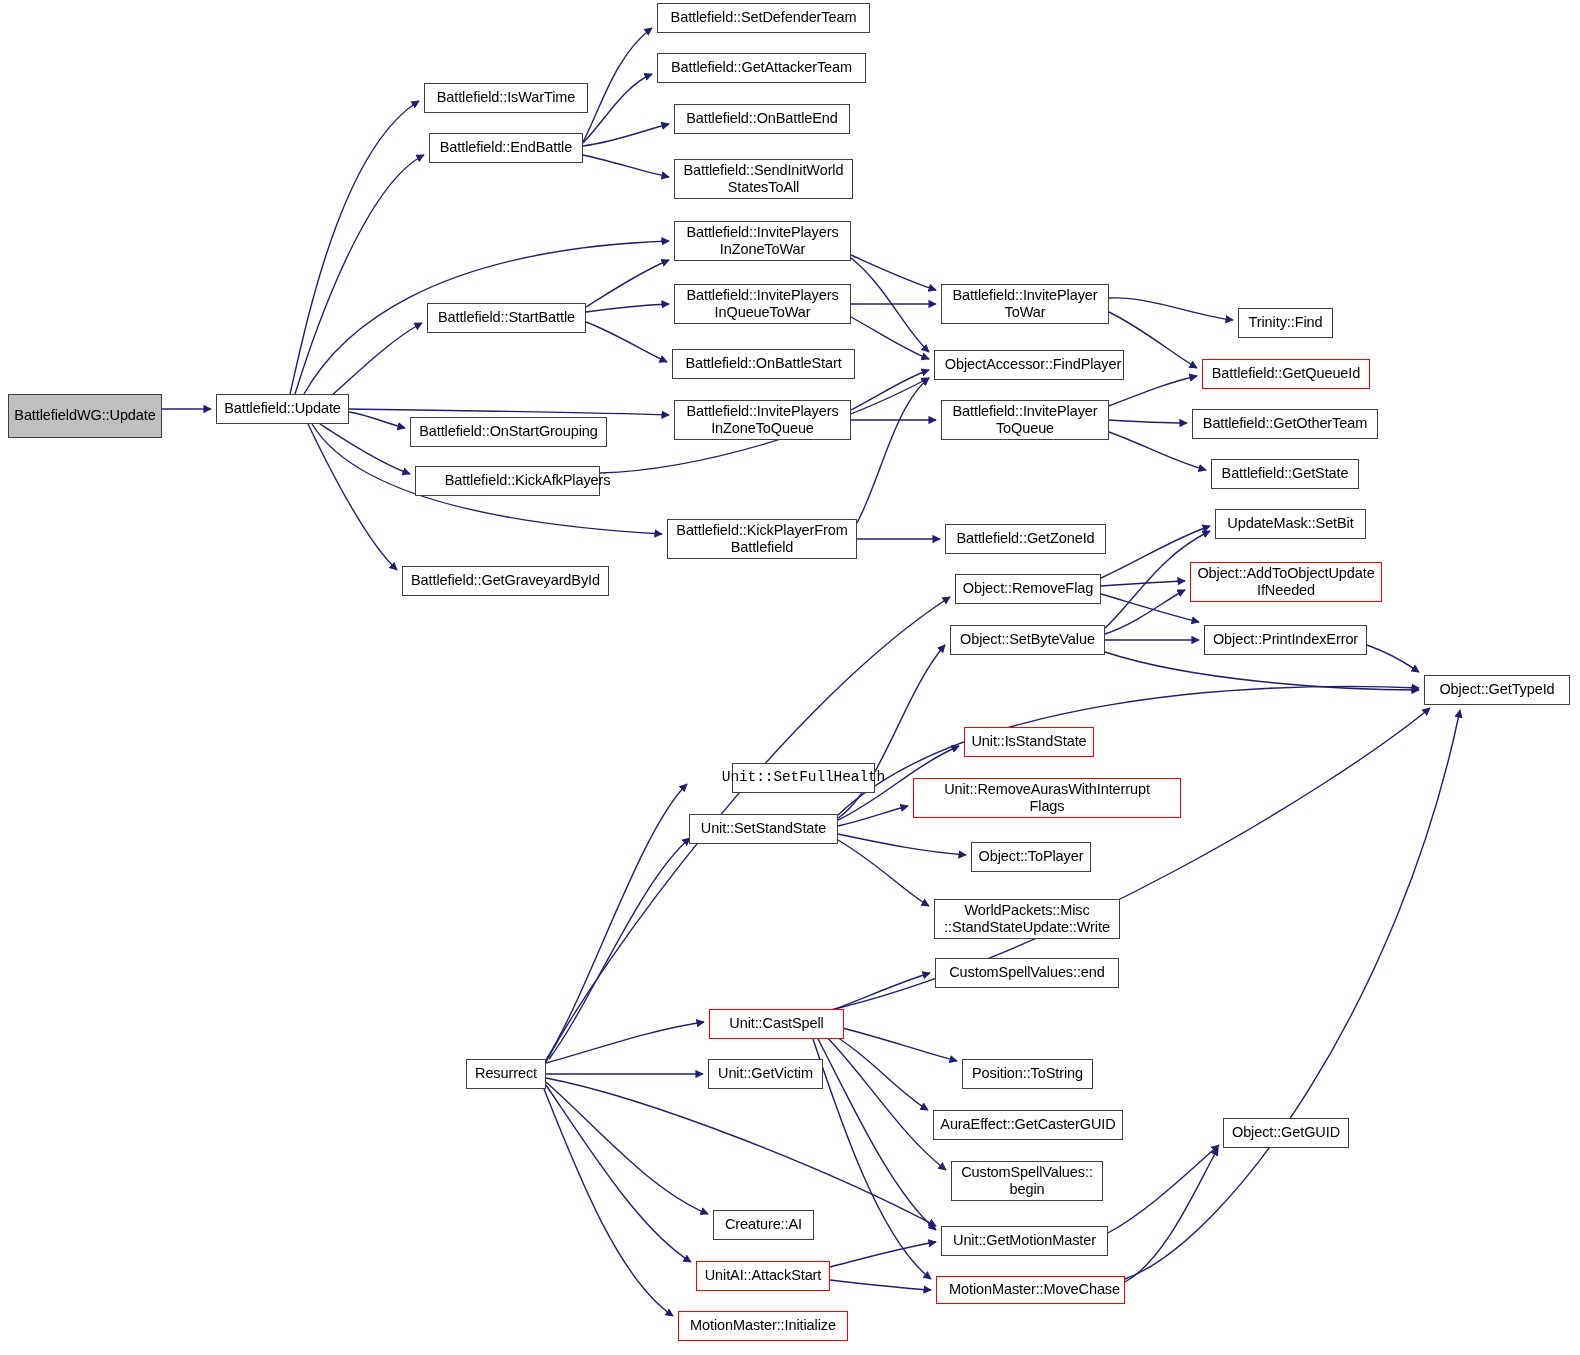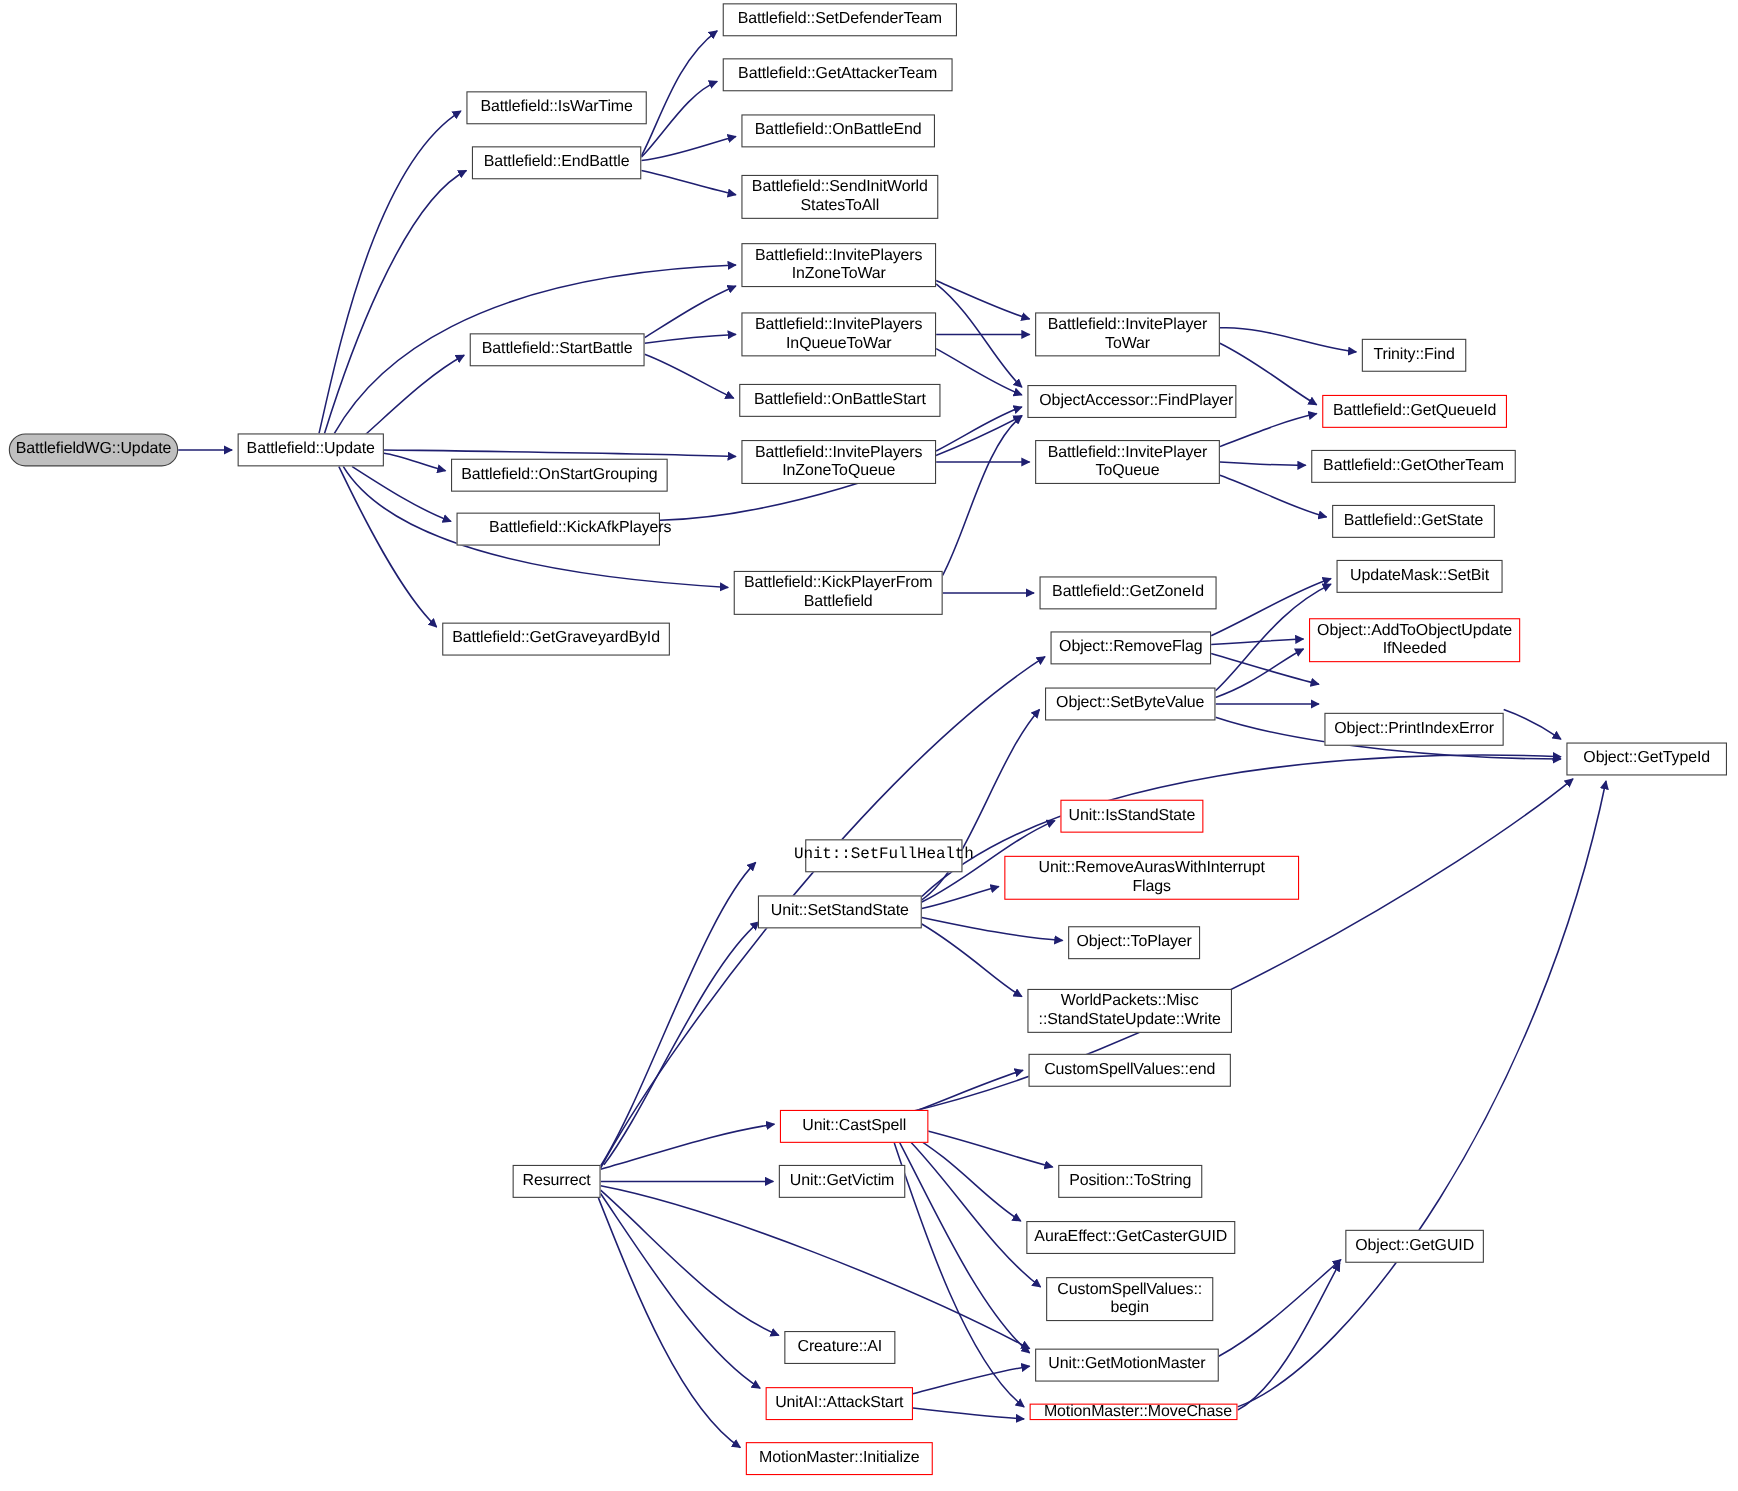--- a/index.html
+++ b/index.html
@@ -119,21 +119,21 @@
         <path d="M546,1085 C590,1150 640,1230 691,1262" fill="none" stroke="#1f1f70" stroke-width="1.4" marker-end="url(#arrow)"></path>
         <path d="M544,1089 C580,1180 620,1280 673,1316" fill="none" stroke="#1f1f70" stroke-width="1.4" marker-end="url(#arrow)"></path>
         <path d="M830,1267 C865,1258 900,1248 936,1242" fill="none" stroke="#1f1f70" stroke-width="1.4" marker-end="url(#arrow)"></path>
         <path d="M830,1280 C865,1284 900,1288 931,1290" fill="none" stroke="#1f1f70" stroke-width="1.4" marker-end="url(#arrow)"></path>
         <path d="M1125,1282 C1165,1260 1195,1190 1218,1148" fill="none" stroke="#1f1f70" stroke-width="1.4" marker-end="url(#arrow)"></path>
         <path d="M1125,1279 C1230,1240 1400,1000 1460,710" fill="none" stroke="#1f1f70" stroke-width="1.4" marker-end="url(#arrow)"></path>
         <path d="M1108,1233 C1150,1210 1190,1170 1219,1145" fill="none" stroke="#1f1f70" stroke-width="1.4" marker-end="url(#arrow)"></path>
       </g>
   </svg>
   <div id="node-layer">
-      <div class="node root" style="left: 8px; top: 394px; width: 154px; height: 30px; border-radius: 15px;">BattlefieldWG::Update</div>
+      <div class="node root" style="left: 8px; top: 394px; width: 154px; height: 44px;">BattlefieldWG::Update</div>
       <div class="node" style="left: 216px; top: 394px; width: 133px; height: 30px;">Battlefield::Update</div>
       <div class="node" style="left: 424px; top: 83px; width: 164px; height: 30px;">Battlefield::IsWarTime</div>
       <div class="node" style="left: 429px; top: 133px; width: 154px; height: 30px;">Battlefield::EndBattle</div>
       <div class="node" style="left: 657px; top: 3px; width: 213px; height: 30px;">Battlefield::SetDefenderTeam</div>
       <div class="node" style="left: 657px; top: 53px; width: 209px; height: 30px;">Battlefield::GetAttackerTeam</div>
       <div class="node" style="left: 674px; top: 104px; width: 176px; height: 30px; text-align: right;">Battlefield::OnBattleEnd</div>
       <div class="node" style="left: 674px; top: 159px; width: 179px; height: 40px;">Battlefield::SendInitWorld
 StatesToAll</div>
       <div class="node" style="left: 674px; top: 221px; width: 177px; height: 40px;">Battlefield::InvitePlayers
 InZoneToWar</div>
@@ -156,21 +156,21 @@
       <div class="node" style="left: 415px; top: 466px; width: 185px; height: 30px; padding-left: 44px;">Battlefield::KickAfkPlayers</div>
       <div class="node" style="left: 667px; top: 519px; width: 190px; height: 40px;">Battlefield::KickPlayerFrom
 Battlefield</div>
       <div class="node" style="left: 945px; top: 524px; width: 161px; height: 30px;">Battlefield::GetZoneId</div>
       <div class="node" style="left: 402px; top: 566px; width: 207px; height: 30px;">Battlefield::GetGraveyardById</div>
       <div class="node" style="left: 1215px; top: 509px; width: 151px; height: 30px;">UpdateMask::SetBit</div>
       <div class="node hot" style="left: 1190px; top: 562px; width: 192px; height: 40px;">Object::AddToObjectUpdate
 IfNeeded</div>
       <div class="node" style="left: 955px; top: 574px; width: 146px; height: 30px;">Object::RemoveFlag</div>
       <div class="node" style="left: 950px; top: 625px; width: 155px; height: 30px;">Object::SetByteValue</div>
-      <div class="node" style="left: 1204px; top: 625px; width: 163px; height: 30px; margin-top: 23px;">Object::PrintIndexError</div>
+      <div class="node" style="left: 1204px; top: 625px; width: 163px; height: 30px;">Object::PrintIndexError</div>
       <div class="node" style="left: 1424px; top: 675px; width: 146px; height: 30px;">Object::GetTypeId</div>
       <div class="node hot" style="left: 964px; top: 727px; width: 130px; height: 30px;">Unit::IsStandState</div>
       <div class="node hot" style="left: 913px; top: 778px; width: 268px; height: 40px;">Unit::RemoveAurasWithInterrupt
 Flags</div>
       <div class="node" style="left: 732px; top: 763px; width: 143px; height: 30px; font-family: Liberation Mono, monospace;">Unit::SetFullHealth</div>
       <div class="node" style="left: 689px; top: 814px; width: 149px; height: 30px;">Unit::SetStandState</div>
       <div class="node" style="left: 971px; top: 842px; width: 120px; height: 30px;">Object::ToPlayer</div>
       <div class="node" style="left: 934px; top: 899px; width: 186px; height: 40px;">WorldPackets::Misc
 ::StandStateUpdate::Write</div>
       <div class="node" style="left: 935px; top: 958px; width: 184px; height: 30px;">CustomSpellValues::end</div>
@@ -178,16 +178,16 @@
       <div class="node" style="left: 466px; top: 1059px; width: 80px; height: 30px;">Resurrect</div>
       <div class="node" style="left: 708px; top: 1059px; width: 115px; height: 30px;">Unit::GetVictim</div>
       <div class="node" style="left: 962px; top: 1059px; width: 131px; height: 30px;">Position::ToString</div>
       <div class="node" style="left: 933px; top: 1110px; width: 190px; height: 30px;">AuraEffect::GetCasterGUID</div>
       <div class="node" style="left: 951px; top: 1161px; width: 152px; height: 40px;">CustomSpellValues::
 begin</div>
       <div class="node" style="left: 1223px; top: 1118px; width: 126px; height: 30px;">Object::GetGUID</div>
       <div class="node" style="left: 713px; top: 1210px; width: 101px; height: 30px;">Creature::AI</div>
       <div class="node" style="left: 941px; top: 1226px; width: 167px; height: 30px;">Unit::GetMotionMaster</div>
       <div class="node hot" style="left: 696px; top: 1261px; width: 134px; height: 30px;">UnitAI::AttackStart</div>
-      <div class="node hot" style="left: 936px; top: 1276px; width: 189px; height: 15px; padding-left: 12px;">MotionMaster::MoveChase</div>
+      <div class="node hot" style="left: 936px; top: 1276px; width: 189px; height: 28px; padding-left: 12px;">MotionMaster::MoveChase</div>
       <div class="node hot" style="left: 678px; top: 1311px; width: 170px; height: 30px;">MotionMaster::Initialize</div>
     </div>
 </div>
 
 </body></html>

